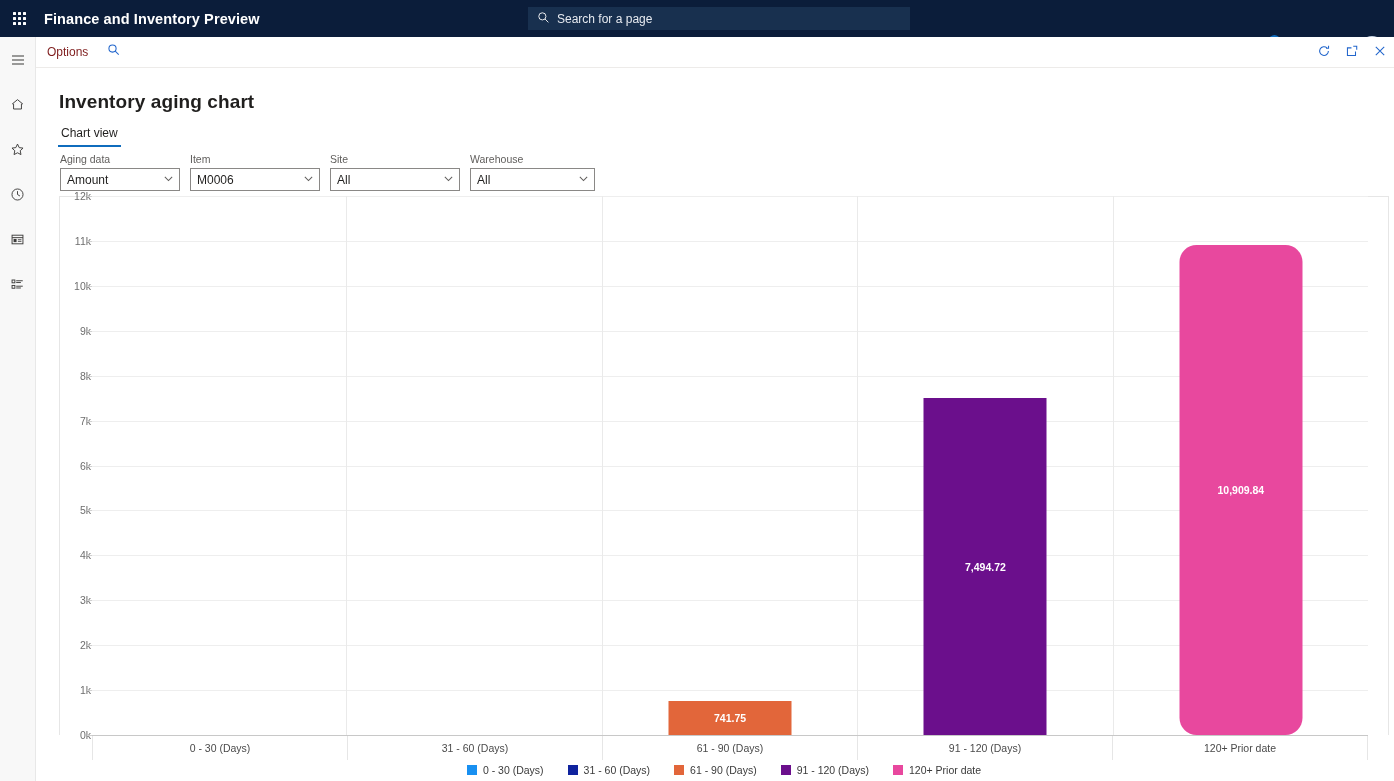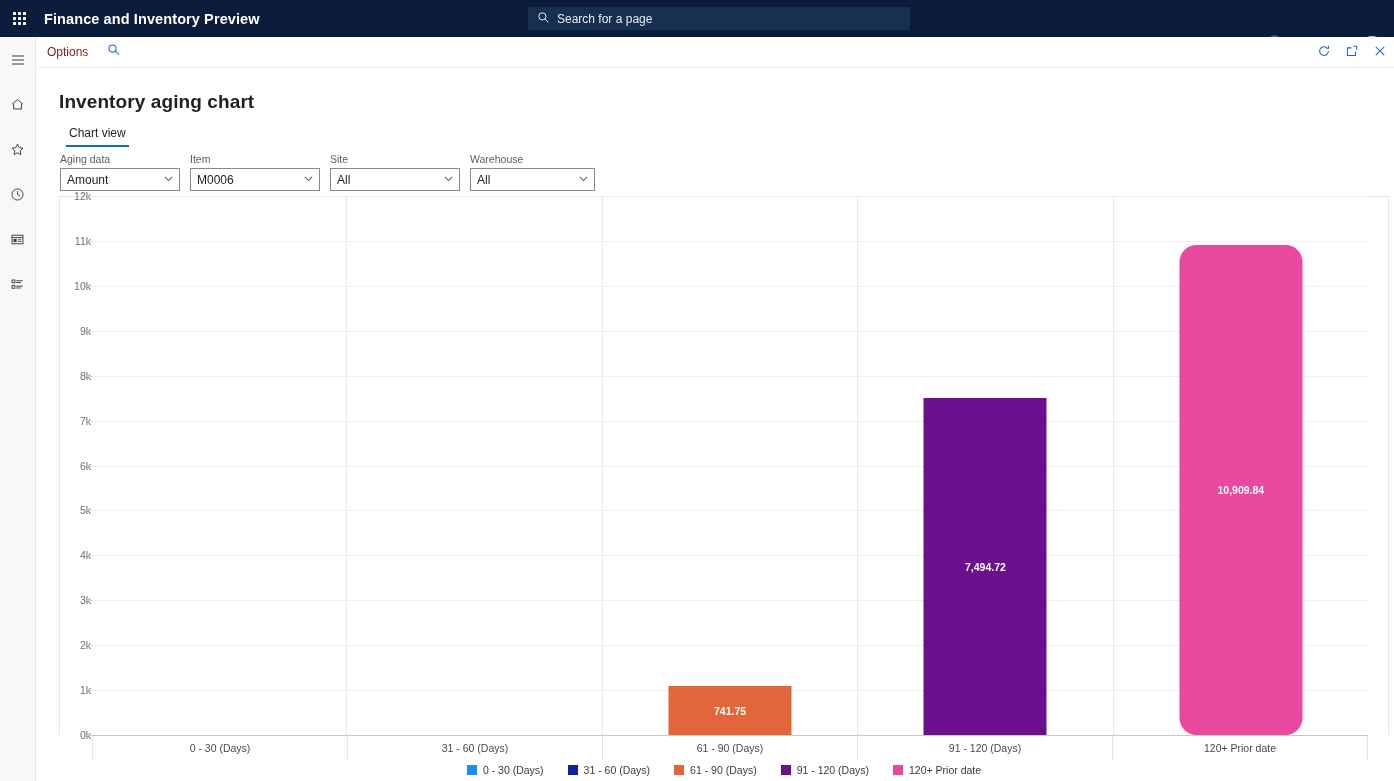--- a/index.html
+++ b/index.html
@@ -114,21 +114,21 @@
     position: absolute; left: 36px; top: 68px;
     width: 1358px; height: 713px;
     background: #ffffff;
   }
   .page-title {
     position: absolute; left: 23px; top: 23px;
     font-size: 19px; font-weight: bold; color: #201f1e;
     letter-spacing: 0.1px;
   }
   .tabstrip {
-    position: absolute; left: 30px; top: 58px;
+    position: absolute; left: 22px; top: 58px;
     display: flex; align-items: flex-end;
   }
   .tab {
     font-size: 12px; color: #201f1e;
     padding: 0 3px 5px 3px;
     border-bottom: 2px solid transparent;
     cursor: pointer;
   }
   .tab.active { border-bottom-color: #0f6cbd; }
 
@@ -496,21 +496,21 @@
           <div class="tickmark" style="top: 90px;"></div>
           <div class="gridline" style="top: 45px;"></div>
           <div class="tickmark" style="top: 45px;"></div>
           <div class="gridline" style="top: 0px;"></div>
           <div class="tickmark" style="top: 0px;"></div>
         </div>
       <div class="bars" id="bars">
           <div class="bar-slot"></div>
           <div class="bar-slot"></div>
           <div class="bar-slot">
-            <div class="bar" style="height: 49px; background: rgb(226, 102, 58); margin-top: 16px;">
+            <div class="bar" style="height: 34px; background: rgb(226, 102, 58); margin-top: 16px;">
               <span class="bar-label">741.75</span>
             </div>
           </div>
           <div class="bar-slot">
             <div class="bar" style="height: 336.638px; background: rgb(107, 15, 140); align-items: center;">
               <span class="bar-label">7,494.72</span>
             </div>
           </div>
           <div class="bar-slot">
             <div class="bar" style="height: 490.034px; background: rgb(232, 72, 158); border-radius: 17px;">

